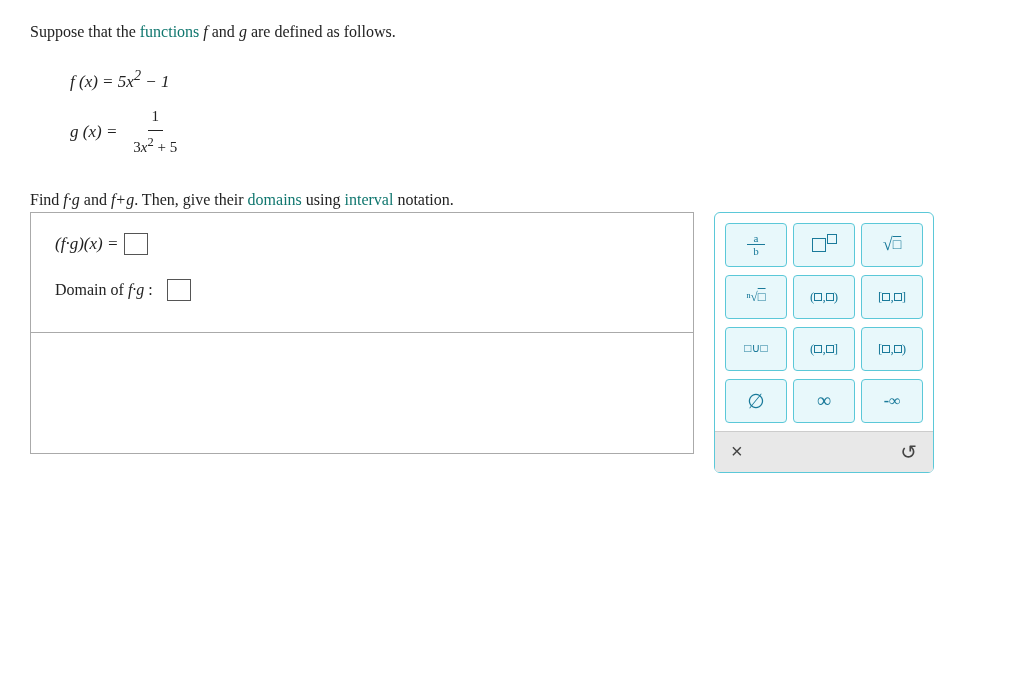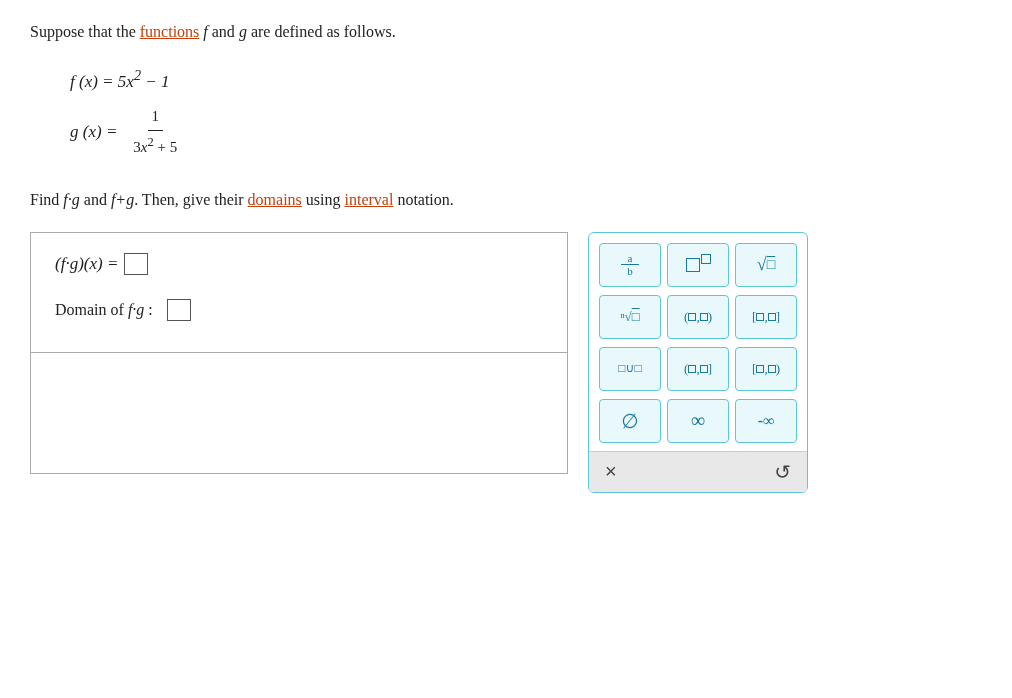--- a/index.html
+++ b/index.html
@@ -13,22 +13,21 @@
       min-height: 698px;
     }
 
     .intro-text {
       font-size: 16px;
       margin-bottom: 18px;
       line-height: 1.5;
     }
 
     .intro-text a, .find-text a {
-      color: #c2410c;
-      text-decoration: underline;
+      color: #0f766e;
     }
 
     .functions-block {
       margin-left: 40px;
       margin-bottom: 26px;
       font-size: 17px;
       line-height: 1.9;
     }
 
     .func-line {
@@ -53,33 +52,32 @@
     }
 
     .fraction .denom {
       padding: 0 4px;
       font-size: 15px;
       text-align: left;
     }
 
     .find-text {
       font-size: 16px;
-      margin-bottom: 20px;
       line-height: 1.5;
     }
 
     .main-area {
       display: flex;
       gap: 20px;
       align-items: flex-start;
     }
 
     .answer-box {
       border: 1px solid #aaa;
-      width: 538px;
+      width: 664px;
       flex-shrink: 0;
     }
 
     .answer-section {
       padding: 20px 24px;
       border-bottom: 1px solid #aaa;
       min-height: 120px;
     }
 
     .answer-section:last-child {

